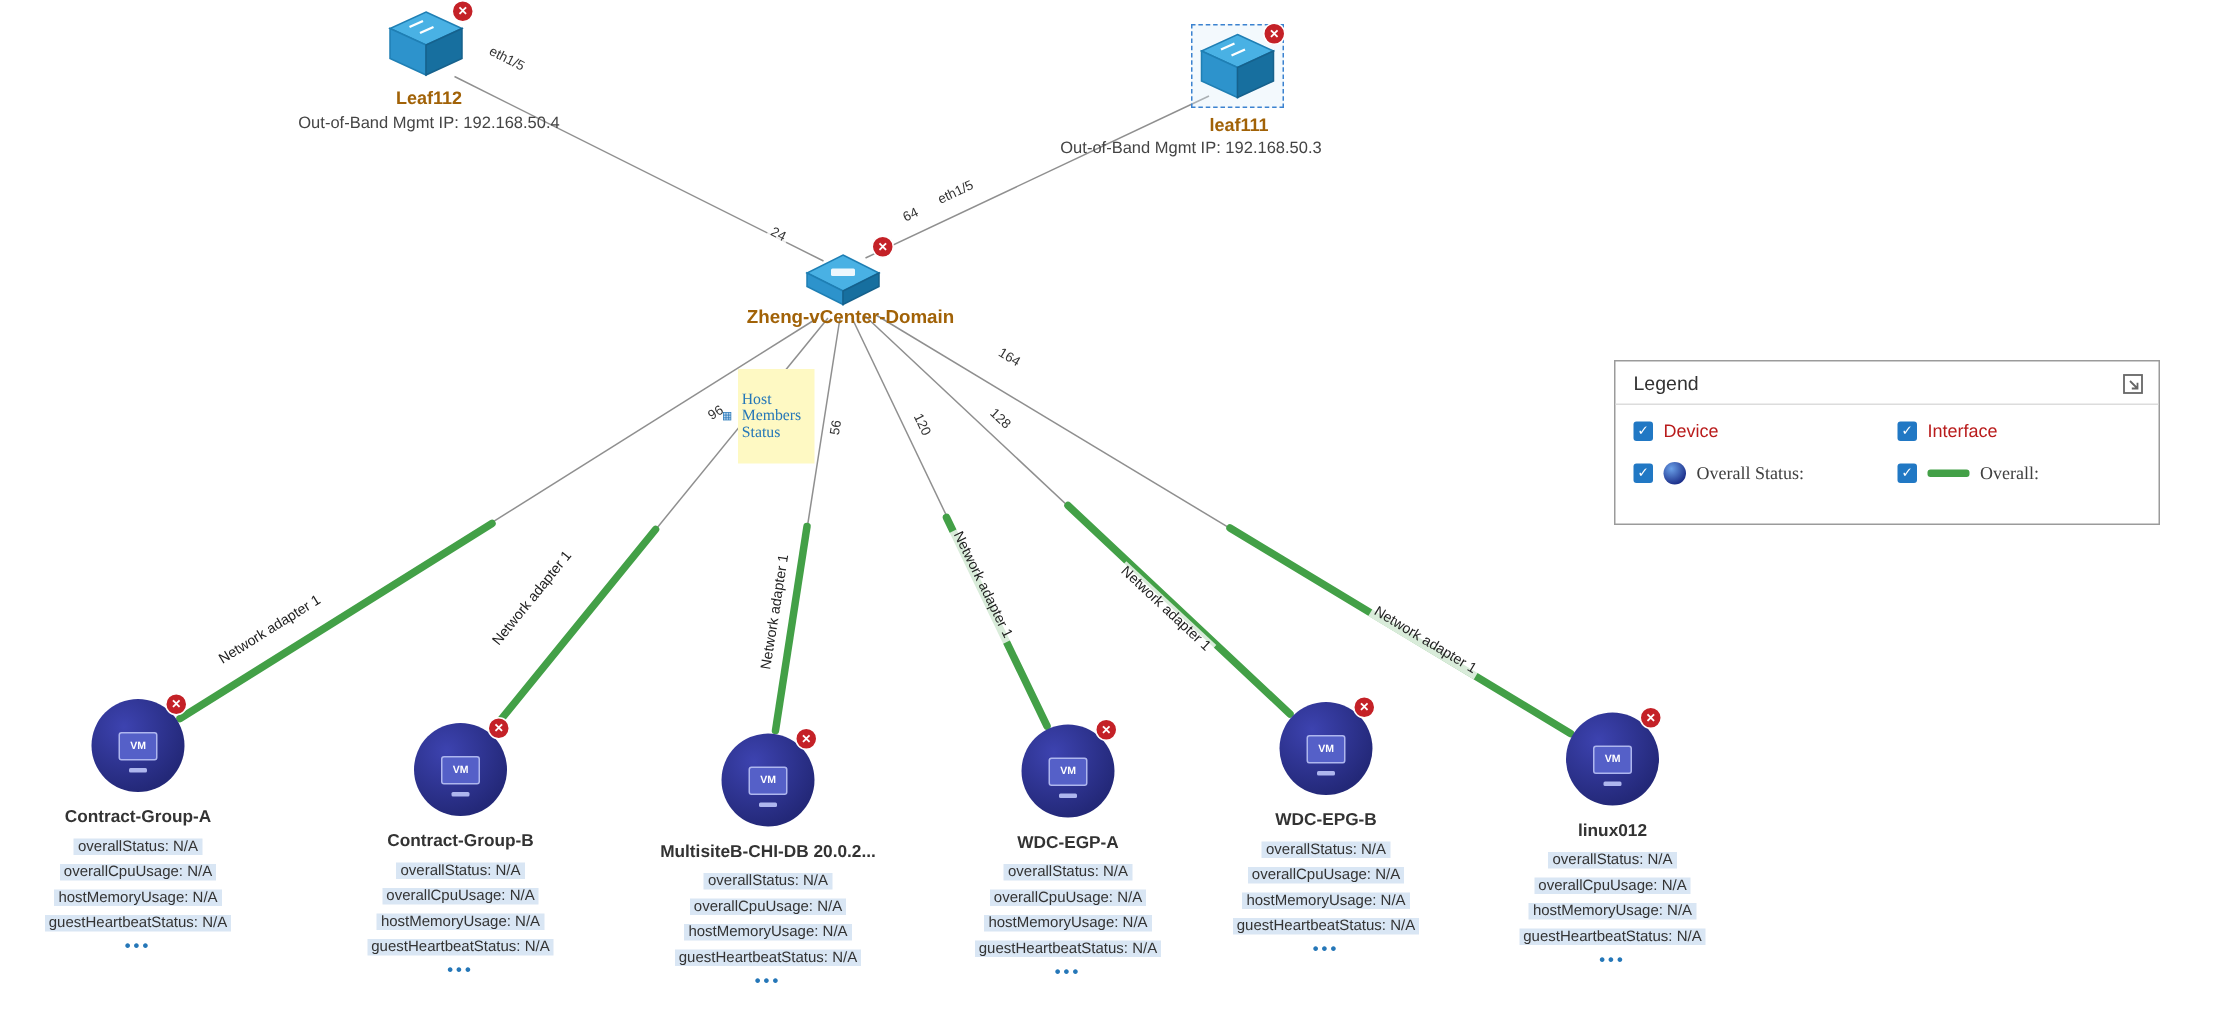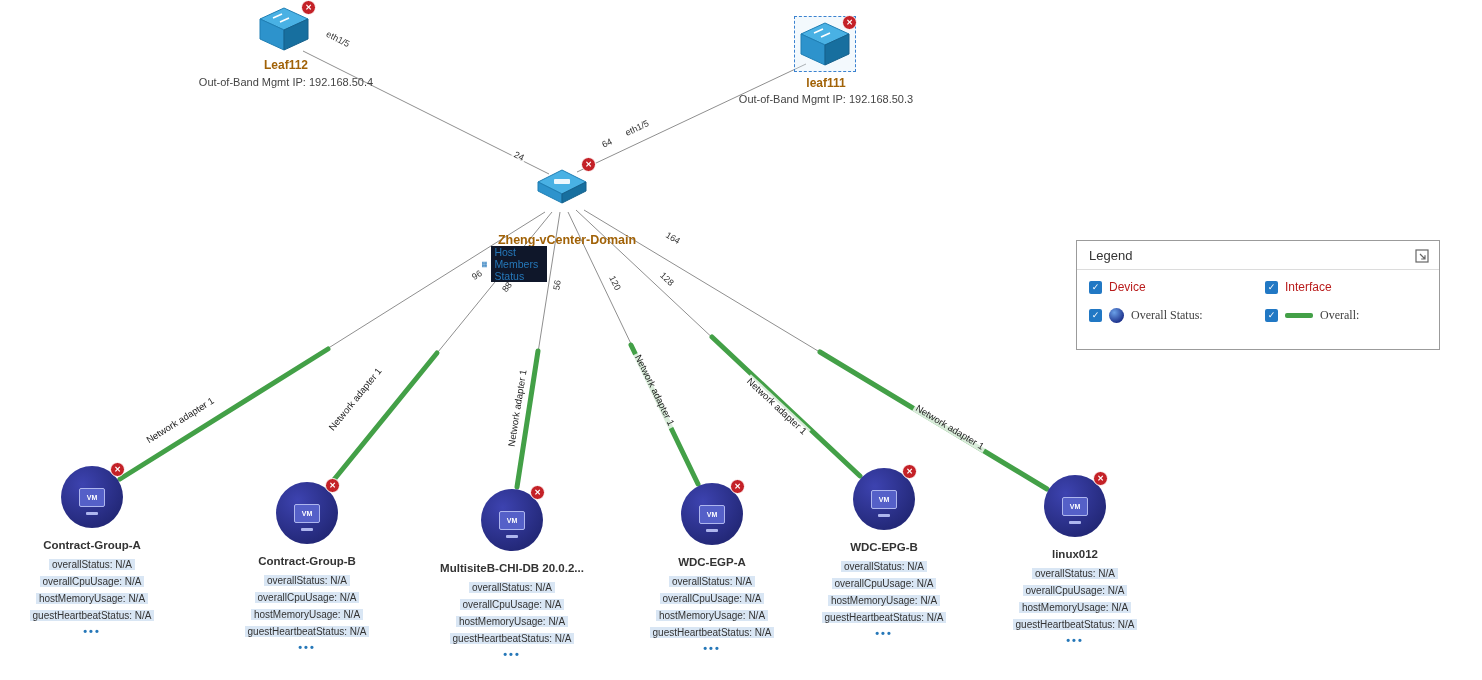--- a/index.html
+++ b/index.html
@@ -26,21 +26,21 @@
   }
   .node-label { position: absolute; text-align: center; font-weight: bold; font-size: 12px; color: #a16207; }
   .node-sub { position: absolute; text-align: center; font-size: 11px; color: #444; }
 
   .sel-box { position: absolute; border: 1px dashed #3b82d0; padding: 3px; background: rgba(222,238,250,0.35); }
 
   .host-members {
     position: absolute; display: flex; align-items: center; gap: 4px;
     font-size: 10.5px; color: #2577b8; cursor: pointer;
   }
-  .host-members .hm-text { background: #0f172a; padding: 0 3px; }
+  .host-members .hm-text { background: #fef9c3; padding: 15px 3px; font-family: Liberation Serif, serif; }
 
   .vm-node { position: absolute; width: 200px; text-align: center; z-index: 3; }
   .vm-circle {
     position: relative; width: 62px; height: 62px; margin: 0 auto; border-radius: 50%;
     background: radial-gradient(circle at 35% 30%, #3d43b0, #232878 75%);
     display: flex; align-items: center; justify-content: center; cursor: pointer;
   }
   .vm-circle .badge { right: -2px; top: -4px; }
   .vm-monitor {
     width: 26px; height: 19px; background: #5560c8; border: 1px solid #aeb6ee;
@@ -149,34 +149,34 @@
         <svg width="52" height="46" viewBox="0 0 52 46">
           <polygon points="26,2 50,13 26,24 2,13" fill="#49b1e4" stroke="#1f7fb4" stroke-width="1"></polygon>
           <polygon points="2,13 26,24 26,44 2,33" fill="#2d93cc" stroke="#1f7fb4" stroke-width="1"></polygon>
           <polygon points="50,13 50,33 26,44 26,24" fill="#176f9f" stroke="#16618c" stroke-width="1"></polygon>
           <path d="M15 12 l9 -4 M22 16 l9 -4" stroke="#fff" stroke-width="1.6" fill="none"></path>
         </svg>
         <span class="badge" style="right:-6px;top:-6px">✕</span>
       </div>
     </div>
     <div class="node-label" style="left:766px;top:76px;width:120px">leaf111</div>
-    <div class="node-sub" style="left:716px;top:93px;width:220px">Out-of-Band Mgmt IP: 192.168.50.3</div>
+    <div class="node-sub" style="left:684px;top:93px;width:220px">Out-of-Band Mgmt IP: 192.168.50.3</div>
   </div>
 
   <div class="node">
     <div class="dev-icon" style="left:536px;top:166px;width:52px;height:40px">
       <svg width="52" height="40" viewBox="0 0 52 40">
         <polygon points="26,4 50,16 26,28 2,16" fill="#49b1e4" stroke="#1f7fb4" stroke-width="1"></polygon>
         <polygon points="2,16 26,28 26,37 2,25" fill="#2d93cc" stroke="#1f7fb4" stroke-width="1"></polygon>
         <polygon points="50,16 50,25 26,37 26,28" fill="#176f9f" stroke="#16618c" stroke-width="1"></polygon>
         <rect x="18" y="13" width="16" height="5" rx="1" fill="#fff" opacity="0.9"></rect>
       </svg>
       <span class="badge" style="right:-8px;top:-9px">✕</span>
     </div>
-    <div class="node-label" style="left:487px;top:233px;width:160px;font-size:12.5px">Zheng-vCenter-Domain</div>
+    <div class="node-label" style="left:487px;top:204px;width:160px;font-size:12.5px">Zheng-vCenter-Domain</div>
     <div class="host-members" style="left:482px;top:246px">
       <svg width="11" height="11" viewBox="0 0 11 11">
         <rect x="0.5" y="0.5" width="10" height="10" fill="#bcd6ee" stroke="#2577b8"></rect>
         <path d="M0.5 4 h10 M0.5 7.5 h10 M4 0.5 v10 M7.5 0.5 v10" stroke="#2577b8" stroke-width="1"></path>
       </svg>
       <span class="hm-text">Host Members Status</span>
     </div>
   </div>
 
   <div class="vm-node" style="left:-8px;top:466px">

